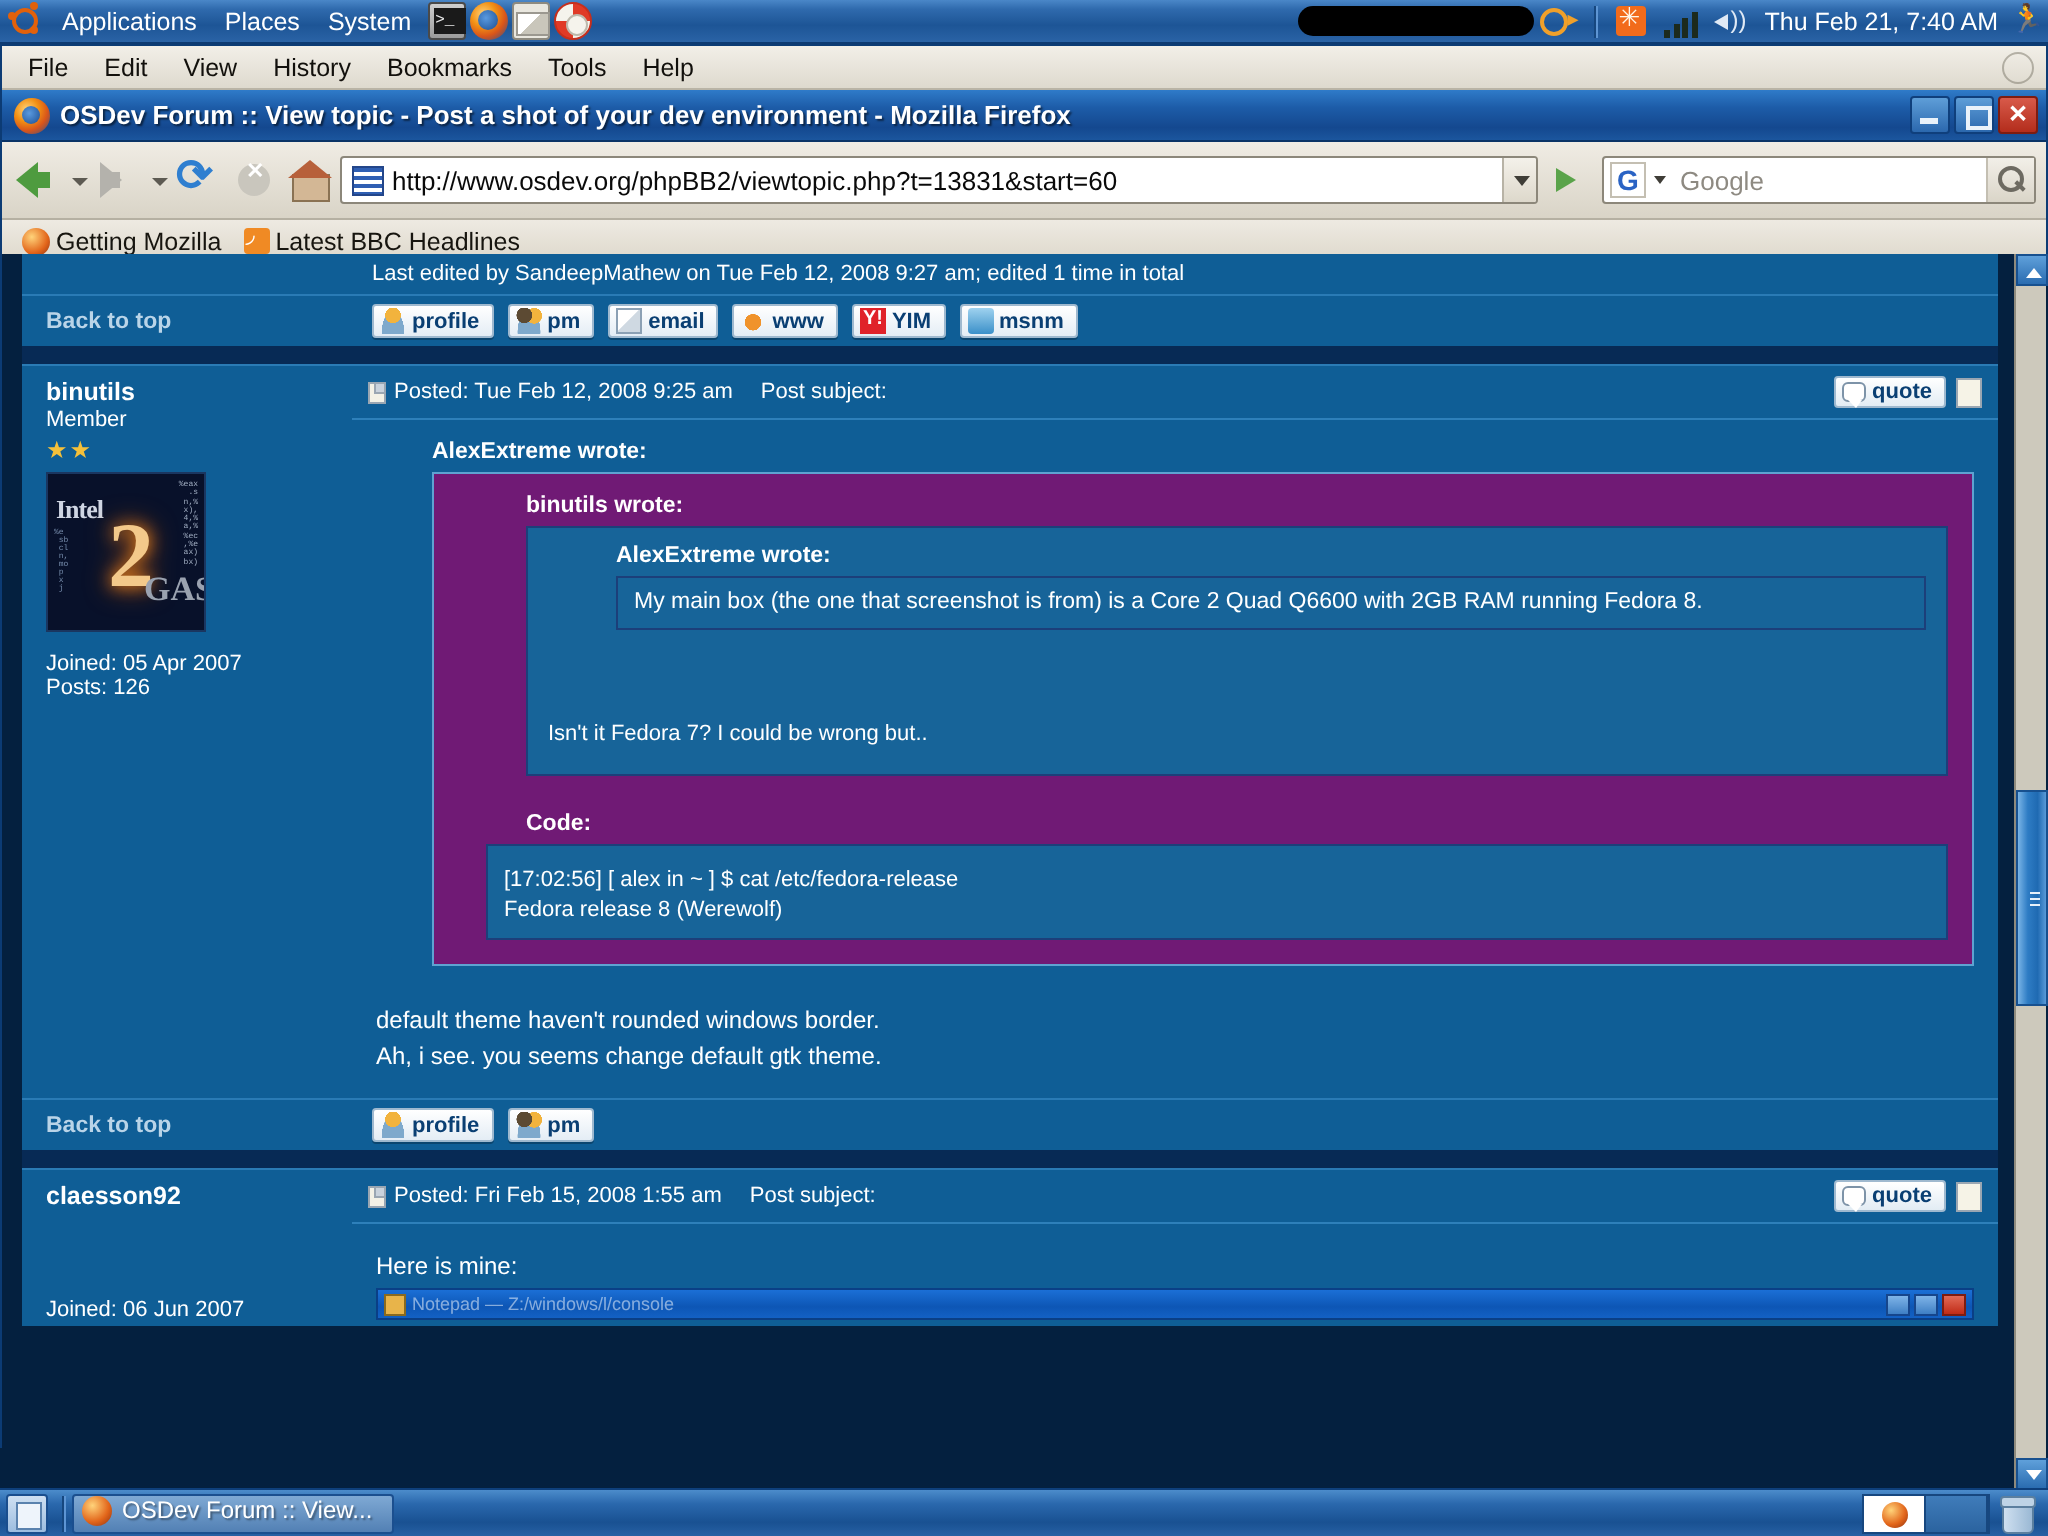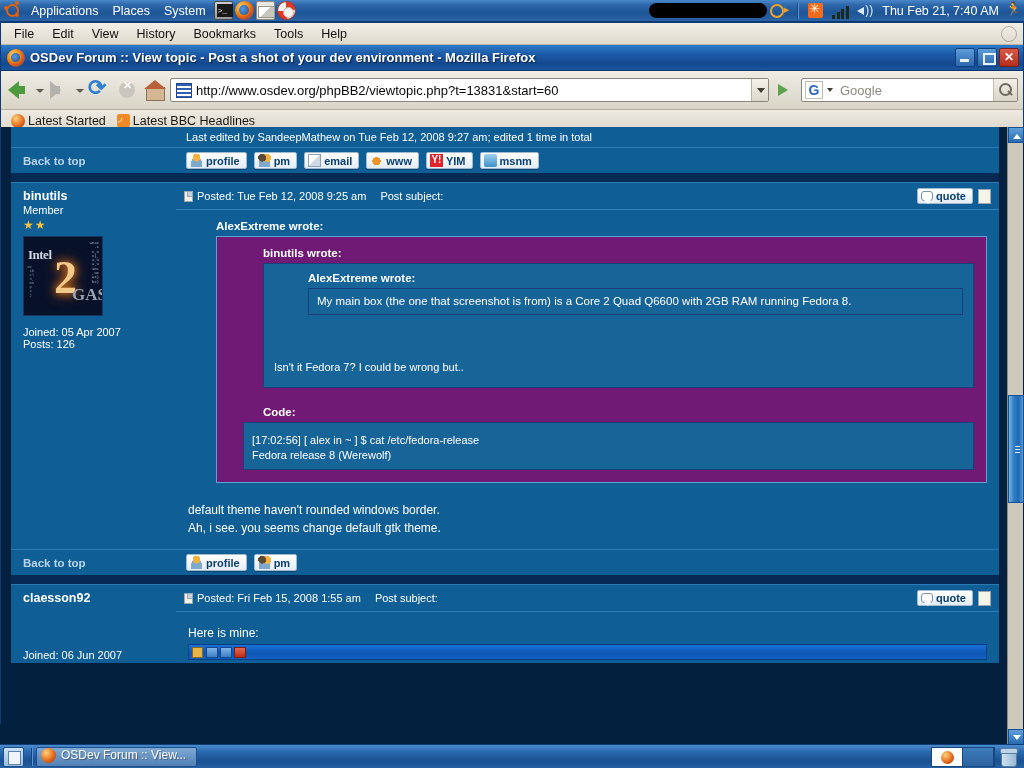--- a/index.html
+++ b/index.html
@@ -467,21 +467,21 @@
       <div class="g-ico">G</div>
       <div class="search-drop"></div>
       <div id="search-input">Google</div>
       <div class="search-mag"></div>
     </div>
   </div>
 
   <div id="bookmarksbar">
     <div class="bm">
       <span class="bm-ico-ff"></span>
-      <span>Latest Started</span>
+      <span>Getting Mozilla</span>
     </div>
     <div class="bm">
       <span class="bm-ico-rss"></span>
       <span>Latest BBC Headlines</span>
     </div>
   </div>
 
   <div id="viewport">
     <div id="page">
       <div class="page-border-l"></div>
@@ -627,20 +627,21 @@
                 <span class="quote-chip">
                   <span class="quote-bub"></span>
                   <span>quote</span>
                 </span>
                 <span class="file-chip"></span>
               </span>
             </div>
             <div class="here-is-mine">Here is mine:</div>
             <div class="embedded-shot">
               <span class="es-ico"></span>
+              <span class="es-title">Notepad — Z:/windows/l/console</span>
               <span class="es-btns">
                 <span class="es-b"></span>
                 <span class="es-b"></span>
                 <span class="es-b cl"></span>
               </span>
             </div>
           </div>
         </div>
 
       </div>

